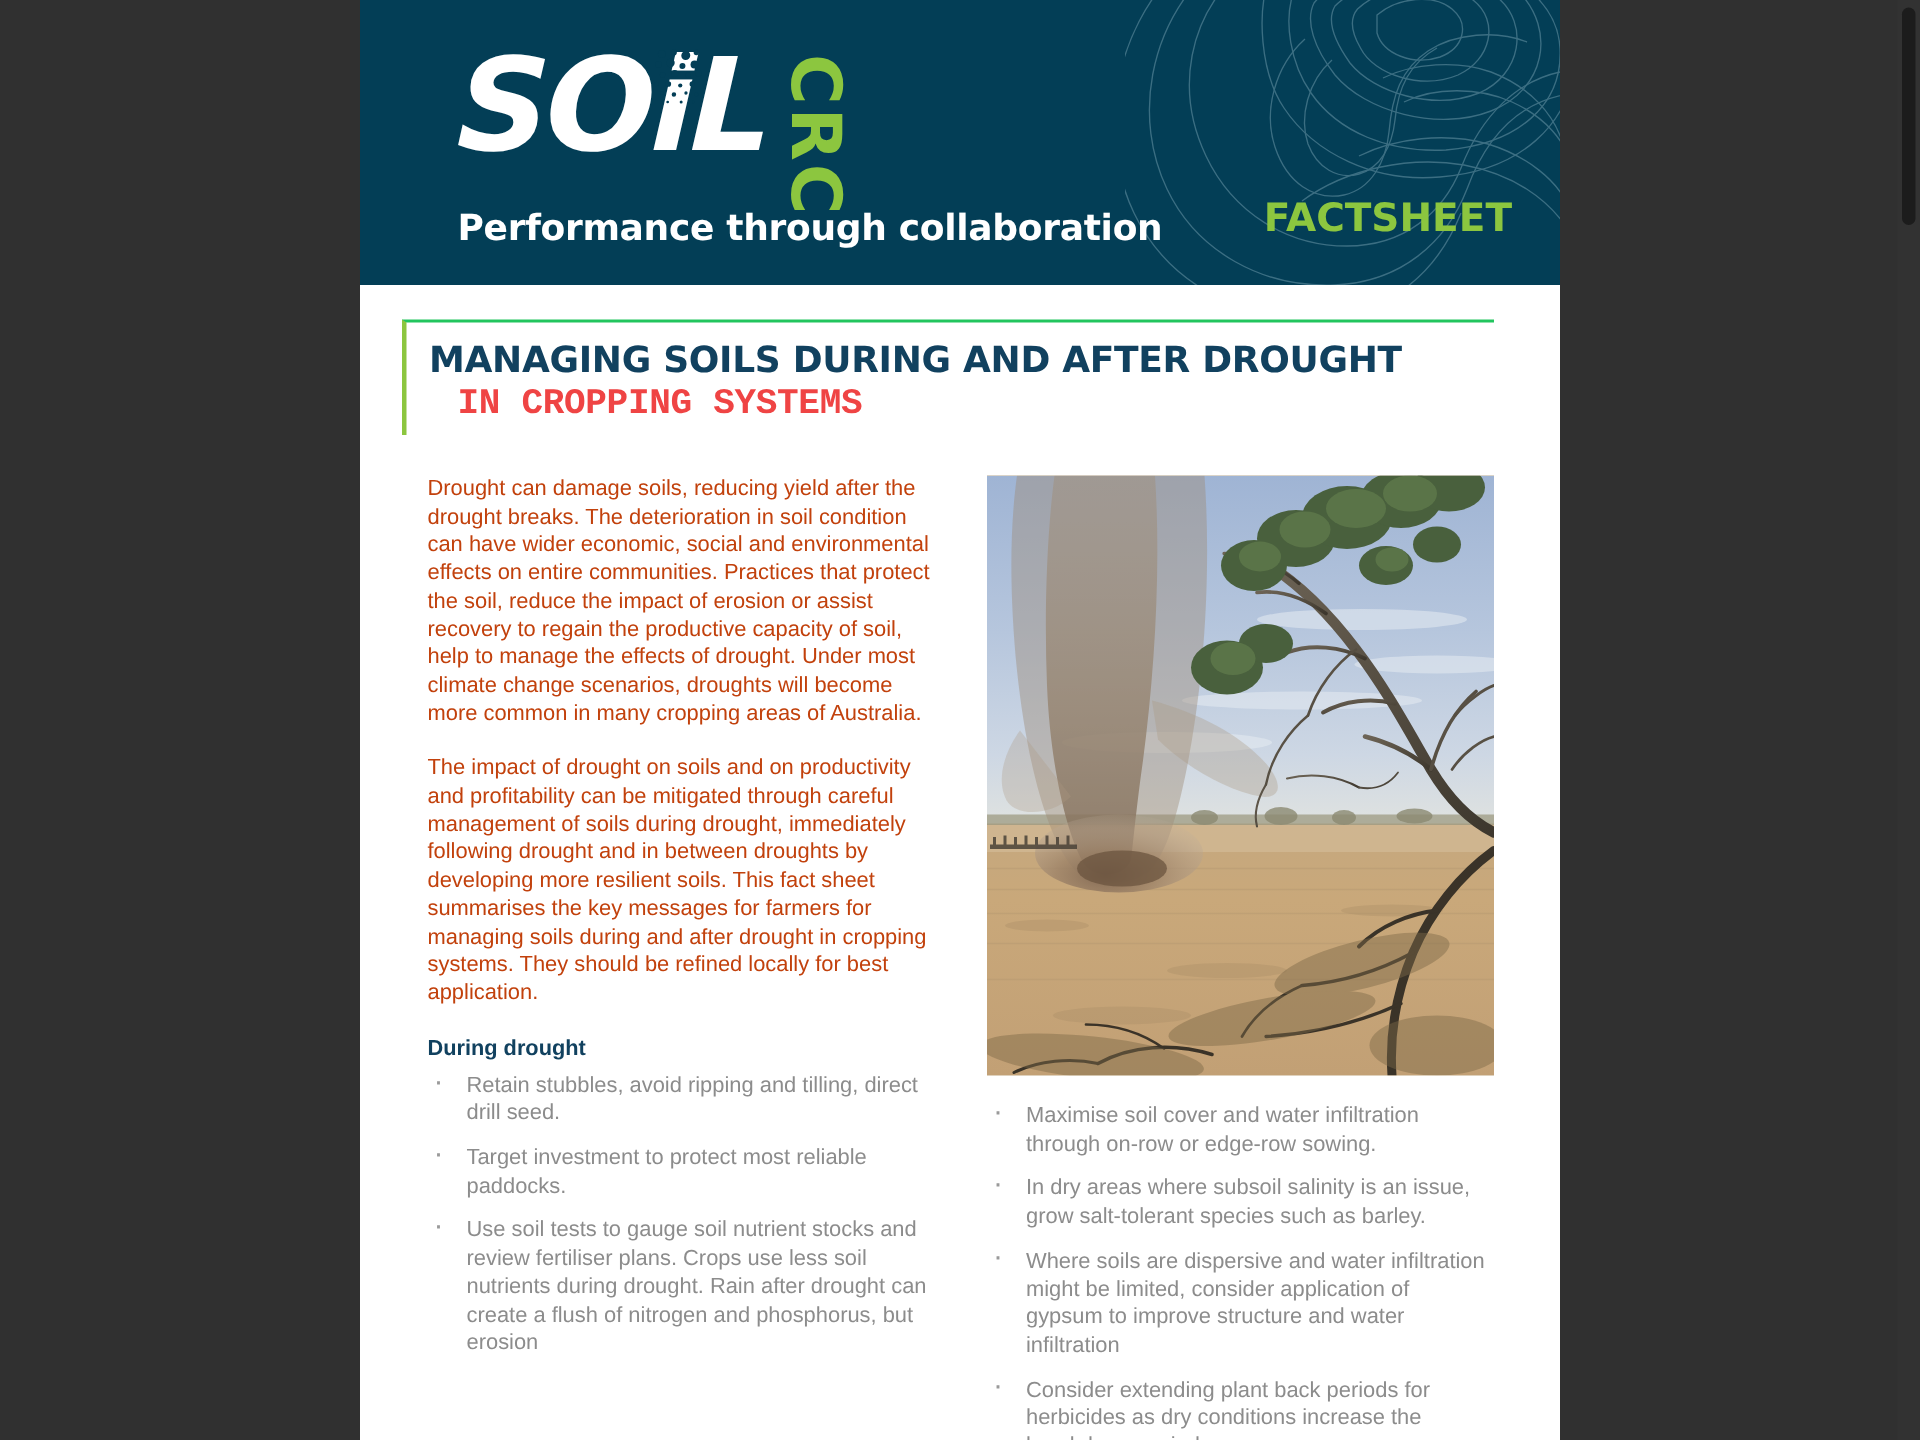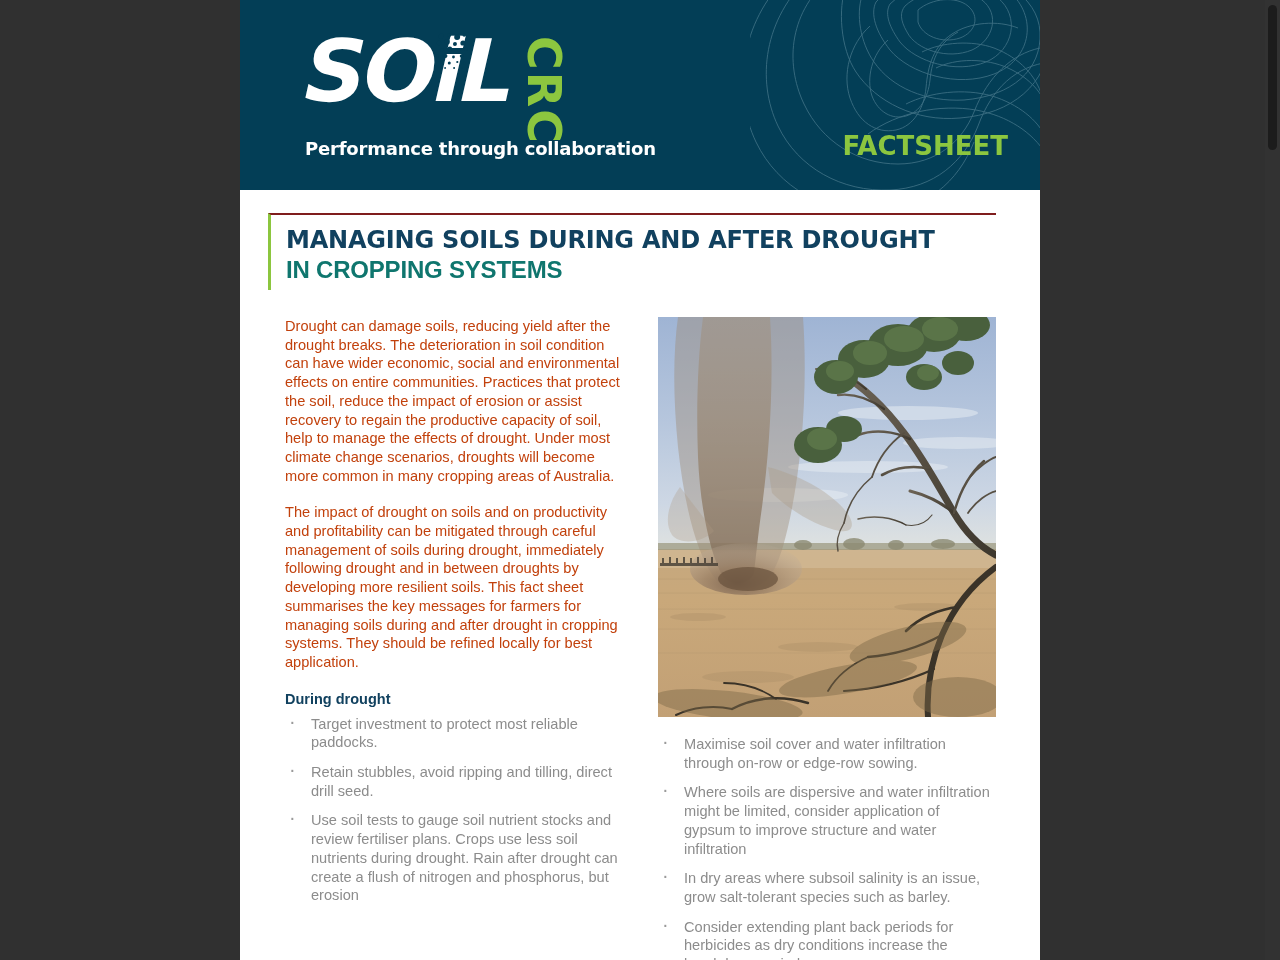--- a/index.html
+++ b/index.html
@@ -100,59 +100,60 @@
     color: #8cc63f;
     transform: rotate(90deg);
     transform-origin: left top;
     white-space: nowrap;
   }
   #tagline {
     position: absolute;
     left: 0; top: 110px;
     font-family: "DejaVu Sans", sans-serif;
     font-weight: bold;
-    font-size: 18px;
+    font-size: 24px;
     letter-spacing: -0.2px;
     color: #ffffff;
     white-space: nowrap;
   }
   #factsheet-label {
     position: absolute;
     right: 32px; top: 131px;
     font-family: "DejaVu Sans", sans-serif;
     font-weight: bold;
     font-size: 26px;
     letter-spacing: 0px;
     color: #8cc63f;
   }
 
   
   #title-wrap {
     position: relative;
     margin: 23px 0 0 28px;
     width: 728px;
-    border-top: 2px solid #7f1d1d;
+    border-top: 2px solid #22c55e;
     border-left: 3px solid #8cc63f;
     padding: 11px 0 6px 15px;
   }
   .title-line-1 {
     font-family: "DejaVu Sans", sans-serif;
     font-weight: bold;
     font-size: 24px;
     line-height: 29px;
     letter-spacing: -0.2px;
     color: #11415f;
   }
   .title-line-2 {
-    font-family: Liberation Sans, sans-serif;
+    font-family: Liberation Mono, monospace;
     font-weight: bold;
     font-size: 24px;
     line-height: 29px;
     letter-spacing: -0.2px;
-    color: #0f766e;
+    color: #ef4444;
+    margin-left: 19px;
   }
 
   
   #columns {
     position: relative;
     margin: 27px 0 0 0;
     padding: 0 46px 0 45px;
     display: flex;
     gap: 38px;
     align-items: flex-start;
@@ -280,22 +281,22 @@
     </div>
 
     <div id="columns">
 
       <div class="col">
         <p class="body">Drought can damage soils, reducing yield after the drought breaks. The deterioration in soil condition can have wider economic, social and environmental effects on entire communities. Practices that protect the soil, reduce the impact of erosion or assist recovery to regain the productive capacity of soil, help to manage the effects of drought. Under most climate change scenarios, droughts will become more common in many cropping areas of Australia.</p>
         <p class="body">The impact of drought on soils and on productivity and profitability can be mitigated through careful management of soils during drought, immediately following drought and in between droughts by developing more resilient soils. This fact sheet summarises the key messages for farmers for managing soils during and after drought in cropping systems. They should be refined locally for best application.</p>
 
         <h3 class="sub">During drought</h3>
         <ul class="bullets">
+          <li>Retain stubbles, avoid ripping and tilling, direct drill seed.</li>
           <li>Target investment to protect most reliable paddocks.</li>
-          <li>Retain stubbles, avoid ripping and tilling, direct drill seed.</li>
         </ul>
 
         <ul class="bullets">
           <li>Use soil tests to gauge soil nutrient stocks and review fertiliser plans. Crops use less soil nutrients during drought. Rain after drought can create a flush of nitrogen and phosphorus, but erosion</li>
         </ul>
       </div>
 
       <div class="col">
 
         <div id="photo">
@@ -432,22 +433,22 @@
               <ellipse cx="250" cy="326" rx="60" ry="16" transform="rotate(-14 250 326)"></ellipse>
               <ellipse cx="190" cy="362" rx="70" ry="14" transform="rotate(-10 190 362)"></ellipse>
               <ellipse cx="70" cy="388" rx="75" ry="14" transform="rotate(6 70 388)"></ellipse>
               <ellipse cx="300" cy="380" rx="45" ry="20"></ellipse>
             </g>
           </svg>
         </div>
 
         <ul class="bullets">
           <li>Maximise soil cover and water infiltration through on-row or edge-row sowing.</li>
+          <li>In dry areas where subsoil salinity is an issue, grow salt-tolerant species such as barley.</li>
           <li>Where soils are dispersive and water infiltration might be limited, consider application of gypsum to improve structure and water infiltration</li>
-          <li>In dry areas where subsoil salinity is an issue, grow salt-tolerant species such as barley.</li>
           <li>Consider extending plant back periods for herbicides as dry conditions increase the breakdown period.</li>
 
         </ul>
       </div>
 
     </div>
   </div>
 
   <div id="scrollbar-track">
     <div id="scrollbar-thumb"></div>

